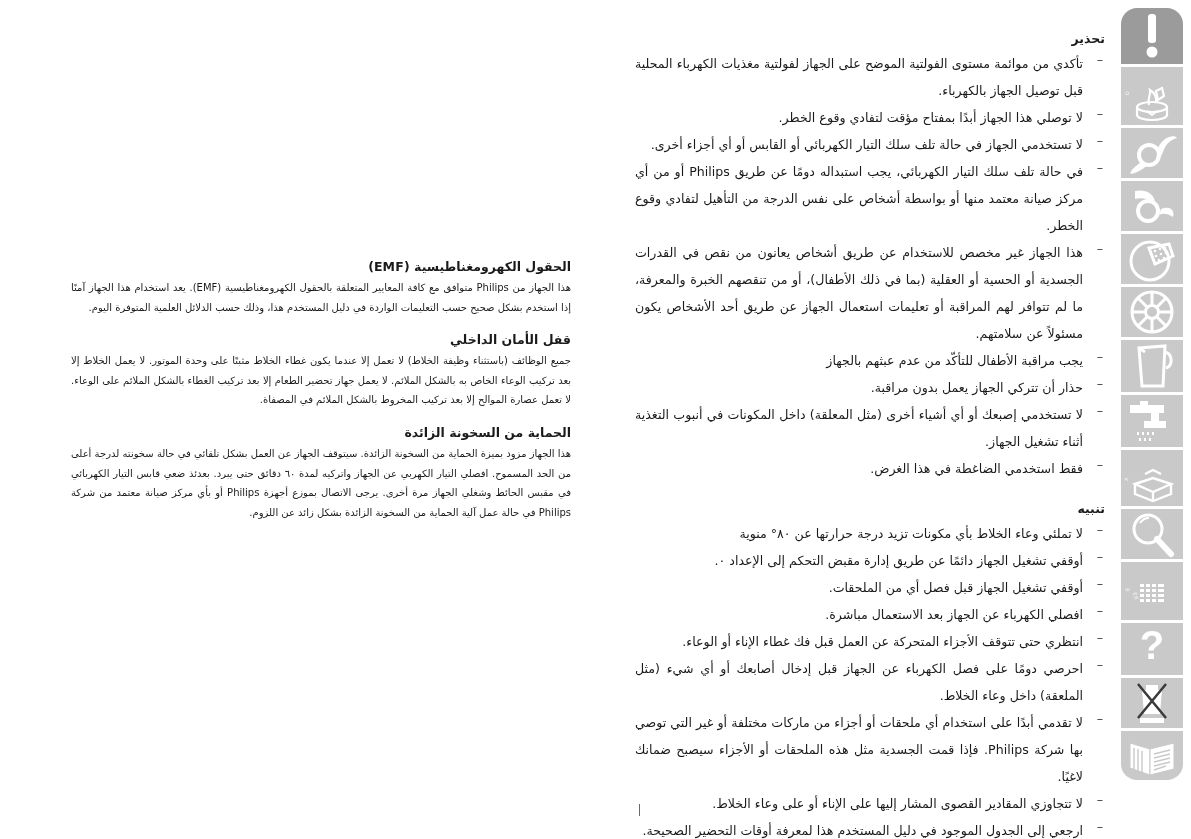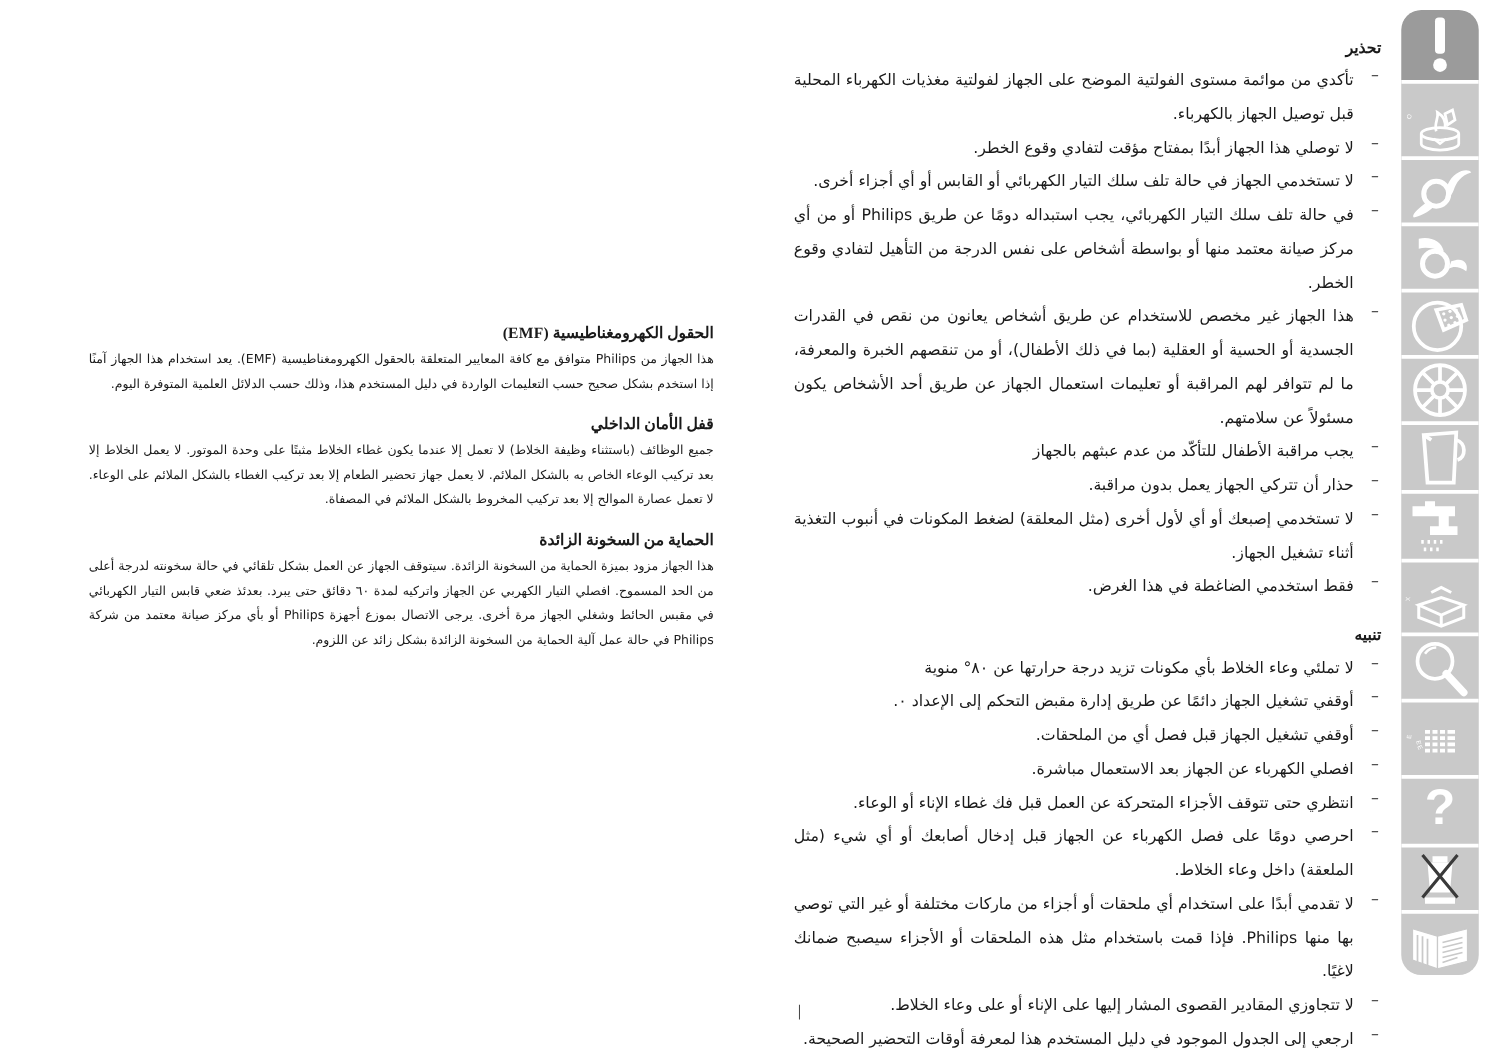--- a/index.html
+++ b/index.html
@@ -49,21 +49,20 @@
   .col-right{ right:86px; top:30px; width:470px; }
   .col-left { right:620px; top:258px; width:500px; }
 
   .sec{margin:0 0 0 0;}
   .sec-title{
     font-weight:bold;
     font-size:12.5px;
     line-height:17px;
     margin:0 0 3px 0;
     letter-spacing:0.2px;
-    font-family:Liberation Serif, serif;
   }
   .para{
     font-size:10px;
     line-height:19.6px;
     margin:0;
     text-align:justify;
     text-align-last:right;
   }
 
   
@@ -119,37 +118,37 @@
     <div class="sec">
       <div class="sec-title">تحذير</div>
       <ul class="dash-list">
         <li>تأكدي من موائمة مستوى الفولتية الموضح على الجهاز لفولتية مغذيات الكهرباء المحلية قبل توصيل الجهاز بالكهرباء.</li>
         <li>لا توصلي هذا الجهاز أبدًا بمفتاح مؤقت لتفادي وقوع الخطر.</li>
         <li>لا تستخدمي الجهاز في حالة تلف سلك التيار الكهربائي أو القابس أو أي أجزاء أخرى.</li>
         <li>في حالة تلف سلك التيار الكهربائي، يجب استبداله دومًا عن طريق Philips أو من أي مركز صيانة معتمد منها أو بواسطة أشخاص على نفس الدرجة من التأهيل لتفادي وقوع الخطر.</li>
         <li>هذا الجهاز غير مخصص للاستخدام عن طريق أشخاص يعانون من نقص في القدرات الجسدية أو الحسية أو العقلية (بما في ذلك الأطفال)، أو من تنقصهم الخبرة والمعرفة، ما لم تتوافر لهم المراقبة أو تعليمات استعمال الجهاز عن طريق أحد الأشخاص يكون مسئولاً عن سلامتهم.</li>
         <li>يجب مراقبة الأطفال للتأكّد من عدم عبثهم بالجهاز</li>
         <li>حذار أن تتركي الجهاز يعمل بدون مراقبة.</li>
-        <li>لا تستخدمي إصبعك أو أي لأول أخرى (مثل المعلقة) لضغط المكونات في أنبوب التغذية أثناء تشغيل الجهاز.</li>
+        <li>لا تستخدمي إصبعك أو أي أشياء أخرى (مثل المعلقة) داخل المكونات في أنبوب التغذية أثناء تشغيل الجهاز.</li>
         <li>فقط استخدمي الضاغطة في هذا الغرض.</li>
       </ul>
     </div>
 
     <div class="spacer-18"></div>
 
     <div class="sec">
       <div class="sec-title">تنبيه</div>
       <ul class="dash-list">
         <li>لا تملئي وعاء الخلاط بأي مكونات تزيد درجة حرارتها عن ٨٠° منوية</li>
         <li>أوقفي تشغيل الجهاز دائمًا عن طريق إدارة مقبض التحكم إلى الإعداد ٠.</li>
         <li>أوقفي تشغيل الجهاز قبل فصل أي من الملحقات.</li>
         <li>افصلي الكهرباء عن الجهاز بعد الاستعمال مباشرة.</li>
         <li>انتظري حتى تتوقف الأجزاء المتحركة عن العمل قبل فك غطاء الإناء أو الوعاء.</li>
         <li>احرصي دومًا على فصل الكهرباء عن الجهاز قبل إدخال أصابعك أو أي شيء (مثل الملعقة) داخل وعاء الخلاط.</li>
-        <li>لا تقدمي أبدًا على استخدام أي ملحقات أو أجزاء من ماركات مختلفة أو غير التي توصي بها منها Philips. فإذا قمت باستخدام مثل هذه الملحقات أو الأجزاء سيصبح ضمانك لاغيًا.</li>
+        <li>لا تقدمي أبدًا على استخدام أي ملحقات أو أجزاء من ماركات مختلفة أو غير التي توصي بها شركة Philips. فإذا قمت الجسدية مثل هذه الملحقات أو الأجزاء سيصبح ضمانك لاغيًا.</li>
         <li>لا تتجاوزي المقادير القصوى المشار إليها على الإناء أو على وعاء الخلاط.</li>
         <li>ارجعي إلى الجدول الموجود في دليل المستخدم هذا لمعرفة أوقات التحضير الصحيحة.</li>
         <li>نظفي الأجزاء التي تلامس الطعام جيدًا قبل استخدام الجهاز لأول مرة.</li>
       </ul>
     </div>
 
     <div class="spacer-18"></div>
 
     <div class="sec">
       <div class="sec-title">تعليمات عامة</div>

